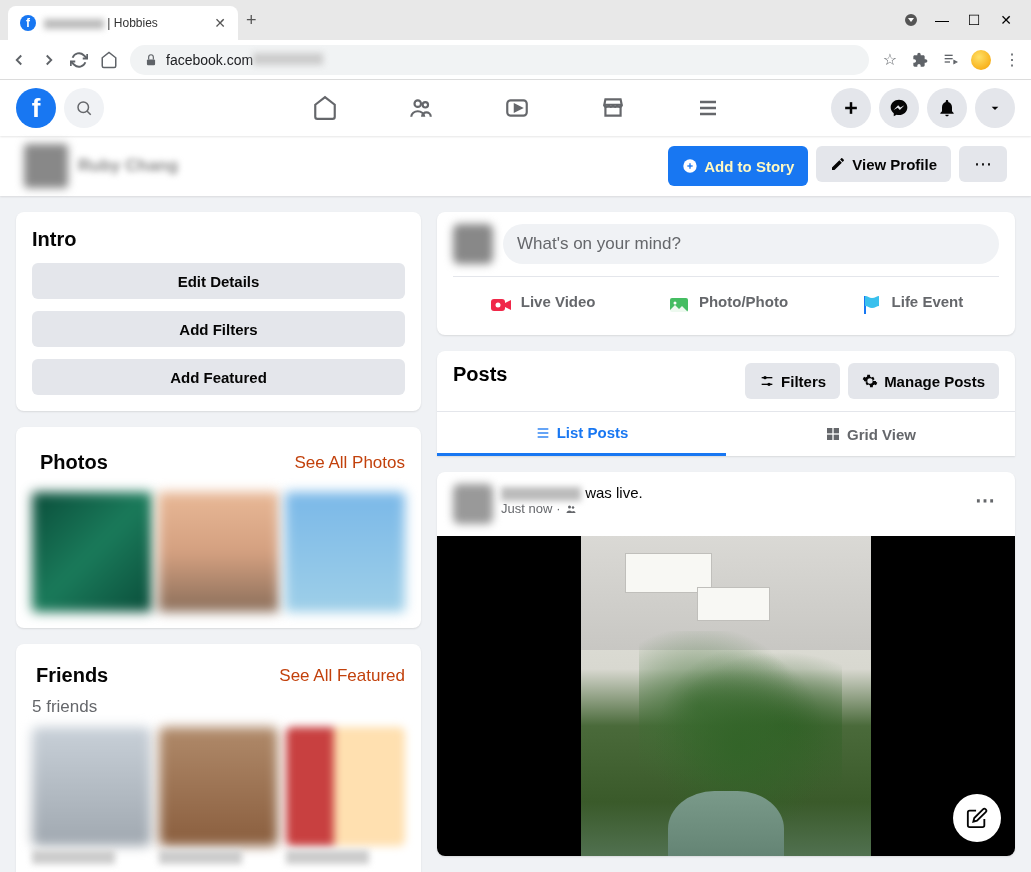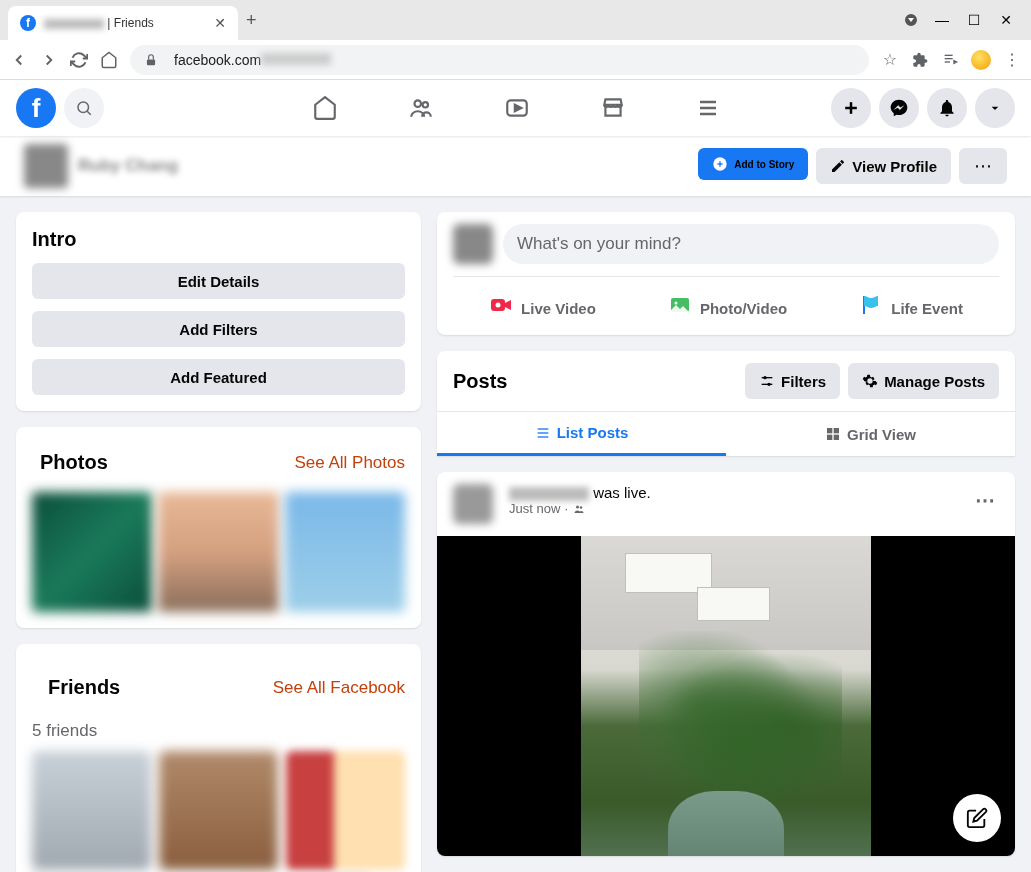--- a/index.html
+++ b/index.html
@@ -13,39 +13,39 @@
 .tab-title { font-size: 12px; color: #333; flex: 1; }
 .tab-close { color: #555; font-size: 14px; cursor: pointer; }
 .new-tab { margin-left: 8px; color: #555; font-size: 18px; cursor: pointer; }
 .window-controls { margin-left: auto; display: flex; gap: 18px; padding-right: 10px; align-items: center; }
 .wc { width: 14px; height: 14px; display: flex; align-items: center; justify-content: center; cursor: pointer; font-size: 14px; }
 .wc-circle { width: 12px; height: 12px; border: 2px solid #555; border-radius: 50%; background: #555; box-sizing: border-box; position: relative; }
 .wc-circle::after { content: ''; position: absolute; width: 0; height: 0; border-left: 3px solid transparent; border-right: 3px solid transparent; border-top: 4px solid #fff; left: 50%; top: 50%; transform: translate(-50%, -50%); }
 
 .address-bar { display: flex; align-items: center; background: #fff; height: 40px; padding: 0 10px; gap: 12px; border-bottom: 1px solid #ddd; }
 .nav-btn { color: #5f6368; cursor: pointer; font-size: 18px; display: flex; }
-.url-field { flex: 1; background: #f1f3f4; border-radius: 20px; height: 30px; display: flex; align-items: center; padding: 0 14px; gap: 16px; font-size: 14px; color: #202124; }
+.url-field { flex: 1; background: #f1f3f4; border-radius: 20px; height: 30px; display: flex; align-items: center; padding: 0 14px; gap: 8px; font-size: 14px; color: #202124; }
 .ext-icon { width: 18px; height: 18px; color: #5f6368; cursor: pointer; display: flex; align-items: center; justify-content: center; font-size: 16px; }
 .ext-yellow { width: 20px; height: 20px; background: radial-gradient(circle at 40% 35%, #ffe066, #f59f00); border-radius: 50%; }
 
 
 .fb-nav { background: #fff; height: 56px; display: flex; align-items: center; padding: 0 16px; box-shadow: 0 1px 2px rgba(0,0,0,0.1); position: relative; }
 .fb-logo { width: 40px; height: 40px; background: #1877f2; border-radius: 50%; display: flex; align-items: center; justify-content: center; color: #fff; font-size: 26px; font-weight: bold; }
 .search-btn { width: 40px; height: 40px; background: #f0f2f5; border-radius: 50%; margin-left: 8px; display: flex; align-items: center; justify-content: center; cursor: pointer; }
 .center-nav { position: absolute; left: 50%; transform: translateX(-50%); display: flex; gap: 70px; }
 .nav-icon { color: #65676b; cursor: pointer; display: flex; align-items: center; }
 .right-nav { margin-left: auto; display: flex; gap: 8px; }
 .circle-btn { width: 40px; height: 40px; background: #e4e6eb; border-radius: 50%; display: flex; align-items: center; justify-content: center; cursor: pointer; color: #050505; }
 
 
 .profile-header { background: #fff; height: 60px; display: flex; align-items: center; padding: 0 24px; box-shadow: 0 1px 2px rgba(0,0,0,0.1); }
 .ph-avatar { width: 44px; height: 44px; background: #888; border-radius: 4px; filter: blur(4px); }
 .ph-name { margin-left: 10px; font-size: 17px; font-weight: 600; color: #888; filter: blur(3px); }
 .ph-actions { margin-left: auto; display: flex; gap: 8px; }
-.btn-primary { background: #1877f2; color: #000000; border: none; border-radius: 6px; padding: 0 14px; height: 32px; font-size: 10px; font-weight: 600; display: flex; align-items: center; gap: 6px; cursor: pointer; }
+.btn-primary { background: #1877f2; color: #fef9c3; border: none; border-radius: 6px; padding: 0 14px; height: 40px; font-size: 15px; font-weight: 600; display: flex; align-items: center; gap: 6px; cursor: pointer; }
 .btn-secondary { background: #e4e6eb; color: #050505; border: none; border-radius: 6px; padding: 0 14px; height: 36px; font-size: 15px; font-weight: 600; display: flex; align-items: center; gap: 6px; cursor: pointer; }
 .btn-icon-only { background: #e4e6eb; border: none; border-radius: 6px; width: 48px; height: 36px; display: flex; align-items: center; justify-content: center; cursor: pointer; font-size: 18px; color: #050505; }
 
 
 .content { display: flex; gap: 16px; padding: 16px; height: calc(872px - 40px - 40px - 56px - 60px); overflow: hidden; }
 .left-col { width: 405px; display: flex; flex-direction: column; gap: 16px; }
 .right-col { flex: 1; display: flex; flex-direction: column; gap: 16px; }
 
 .card { background: #fff; border-radius: 8px; box-shadow: 0 1px 2px rgba(0,0,0,0.1); padding: 16px; }
 .card-title { font-size: 20px; font-weight: 700; color: #050505; margin-bottom: 12px; }
@@ -67,34 +67,34 @@
 .ft2 { background: linear-gradient(#b08a6a, #8a5e3e); filter: blur(6px); }
 .ft3 { background: linear-gradient(90deg, #c84040 40%, #ffe0b0 40%); filter: blur(4px); }
 .friend-name { font-size: 13px; color: #888; height: 14px; background: #ccc; filter: blur(3px); width: 70%; }
 
 
 .composer { background: #fff; border-radius: 8px; box-shadow: 0 1px 2px rgba(0,0,0,0.1); padding: 12px 16px; }
 .composer-row { display: flex; align-items: center; gap: 10px; padding-bottom: 12px; border-bottom: 1px solid #e4e6eb; }
 .composer-avatar { width: 40px; height: 40px; background: #888; border-radius: 6px; filter: blur(4px); }
 .composer-input { flex: 1; background: #f0f2f5; border-radius: 20px; height: 40px; display: flex; align-items: center; padding: 0 14px; font-size: 17px; color: #65676b; cursor: pointer; }
 .composer-actions { display: flex; justify-content: space-around; padding-top: 10px; }
-.comp-action { display: flex; align-items: flex-end; gap: 8px; font-size: 15px; font-weight: 600; color: #65676b; cursor: pointer; padding: 6px 14px; border-radius: 6px; }
+.comp-action { display: flex; align-items: flex-start; gap: 8px; font-size: 15px; font-weight: 600; color: #65676b; cursor: pointer; padding: 6px 14px; border-radius: 6px; }
 
 
 .posts-header { background: #fff; border-radius: 8px 8px 0 0; box-shadow: 0 1px 2px rgba(0,0,0,0.1); }
-.posts-top { display: flex; justify-content: space-between; align-items: center; padding: 12px 16px; border-bottom: 1px solid #e4e6eb; gap: 44px; }
+.posts-top { display: flex; justify-content: space-between; align-items: flex-start; padding: 12px 16px; border-bottom: 1px solid #e4e6eb; gap: 44px; }
 .posts-title { font-size: 20px; font-weight: 700; }
 .posts-btns { display: flex; gap: 8px; padding-left: 36px; }
 .view-tabs { display: flex; }
 .view-tab { flex: 1; text-align: center; padding: 12px 0; font-size: 15px; font-weight: 600; color: #65676b; cursor: pointer; display: flex; align-items: center; justify-content: center; gap: 6px; }
 .view-tab.active { color: #1877f2; border-bottom: 3px solid #1877f2; }
 
 
 .post { background: #fff; border-radius: 8px; box-shadow: 0 1px 2px rgba(0,0,0,0.1); overflow: hidden; }
-.post-head { display: flex; align-items: flex-start; padding: 12px 16px; gap: 16px; }
+.post-head { display: flex; align-items: flex-start; padding: 12px 16px; gap: 8px; }
 .post-avatar { width: 40px; height: 40px; background: #999; border-radius: 6px; filter: blur(4px); }
 .post-meta { flex: 1; }
 .post-author-line { font-size: 15px; color: #050505; }
 .post-author-blur { display: inline-block; width: 80px; height: 14px; background: #bbb; filter: blur(3px); vertical-align: middle; }
 .post-time { font-size: 13px; color: #65676b; display: flex; align-items: center; gap: 4px; }
 .post-more { color: #65676b; cursor: pointer; font-size: 20px; font-weight: bold; padding: 4px; }
 .post-media { background: #000; height: 380px; display: flex; justify-content: center; align-items: stretch; position: relative; }
 .post-image { width: 290px; background: linear-gradient(180deg, #e8e8e0 0%, #d8d8d0 35%, #4a6a3a 50%, #3a5a2a 70%, #6a8a7a 100%); position: relative; overflow: hidden; }
 .ceiling { position: absolute; top: 0; left: 0; right: 0; height: 30%; background: linear-gradient(180deg, #dad9d5, #c8c7c3); }
 .ceiling-tile { position: absolute; background: #f8f8f4; border: 1px solid #c0bfbb; }
@@ -107,21 +107,21 @@
 svg { display: block; }
 .url-blur { display: inline-block; width: 70px; height: 12px; background: #ccc; filter: blur(3px); }
 </style>
 </head>
 <body>
 
 <div class="browser-chrome">
   <div class="tab-bar">
     <div class="tab">
       <div class="tab-favicon">f</div>
-      <span class="tab-title"><span style="filter:blur(3px);background:#bbb;display:inline-block;width:60px;height:10px;vertical-align:middle"></span> <span>| Friends</span></span>
+      <span class="tab-title"><span style="filter:blur(3px);background:#bbb;display:inline-block;width:60px;height:10px;vertical-align:middle"></span> <span>| Hobbies</span></span>
       <span class="tab-close">✕</span>
     </div>
     <span class="new-tab">+</span>
     <div class="window-controls">
       <div class="wc-circle"></div>
       <span class="wc">—</span>
       <span class="wc">☐</span>
       <span class="wc">✕</span>
     </div>
   </div>
@@ -279,22 +279,22 @@
       </div>
       <div class="photo-grid">
         <div class="photo-thumb pt1"></div>
         <div class="photo-thumb pt2"></div>
         <div class="photo-thumb pt3"></div>
       </div>
     </div>
 
     <div class="card">
       <div class="card-header-row">
-        <div class="card-title" style="margin:16px">Friends</div>
-        <div class="see-all">See All Facebook</div>
+        <div class="card-title" style="margin:4px">Friends</div>
+        <div class="see-all">See All Featured</div>
       </div>
       <div class="friends-subtitle">5 friends</div>
       <div class="friend-grid">
         <div class="friend-item">
             <div class="friend-thumb ft1"></div>
             <div class="friend-name"></div>
           </div>
         <div class="friend-item">
             <div class="friend-thumb ft2"></div>
             <div class="friend-name"></div>
@@ -321,21 +321,21 @@
               <circle cx="9" cy="12" r="2.5" fill="#fff"></circle>
             </svg>
           <span>Live Video</span>
         </div>
         <div class="comp-action">
           <svg width="24" height="24" viewBox="0 0 24 24">
               <rect x="3" y="5" width="18" height="14" rx="2" fill="#45bd62"></rect>
               <circle cx="8" cy="10" r="1.5" fill="#fff"></circle>
               <path d="M3 17l5-5 4 4 3-3 6 6v1H3z" fill="#fff" opacity="0.9"></path>
             </svg>
-          <span>Photo/Video</span>
+          <span>Photo/Photo</span>
         </div>
         <div class="comp-action">
           <svg width="24" height="24" viewBox="0 0 24 24">
               <path d="M5 3v18" stroke="#1877f2" stroke-width="2"></path>
               <path d="M5 3c3 0 4 2 7 2s5-2 7-2v10c-2 0-4 2-7 2s-4-2-7-2z" fill="#39c0ed"></path>
             </svg>
           <span>Life Event</span>
         </div>
       </div>
     </div>

